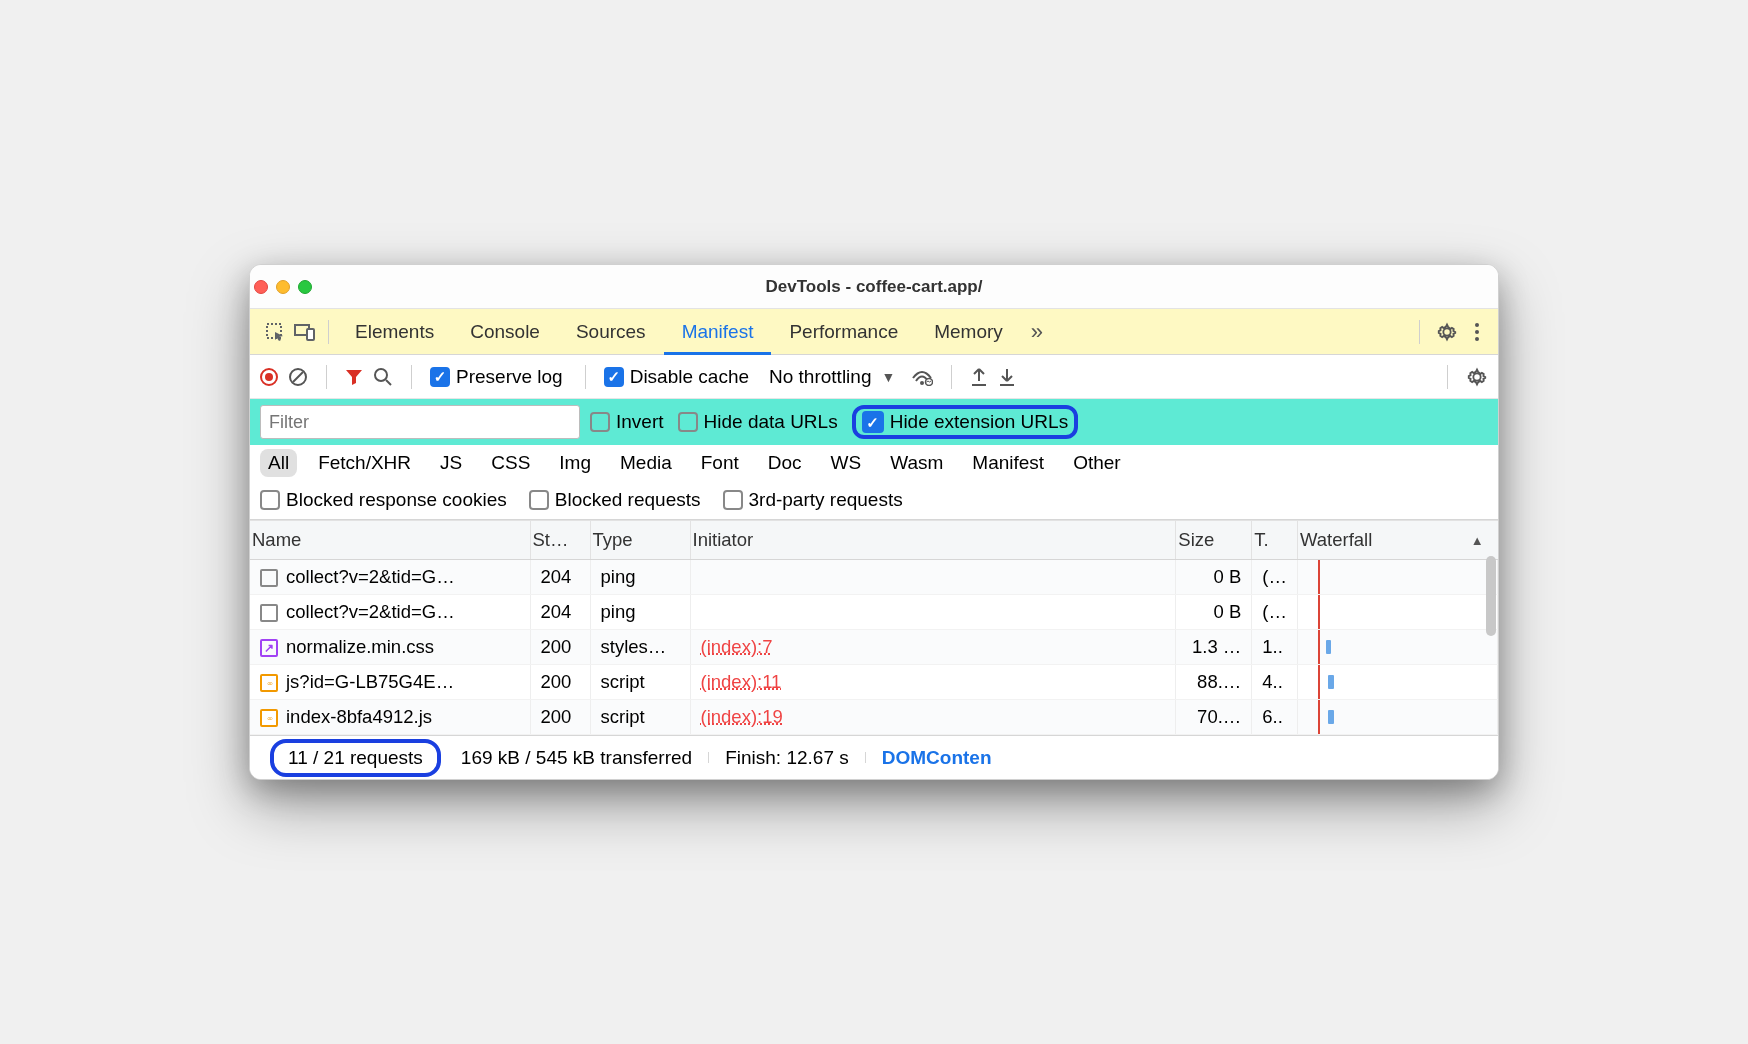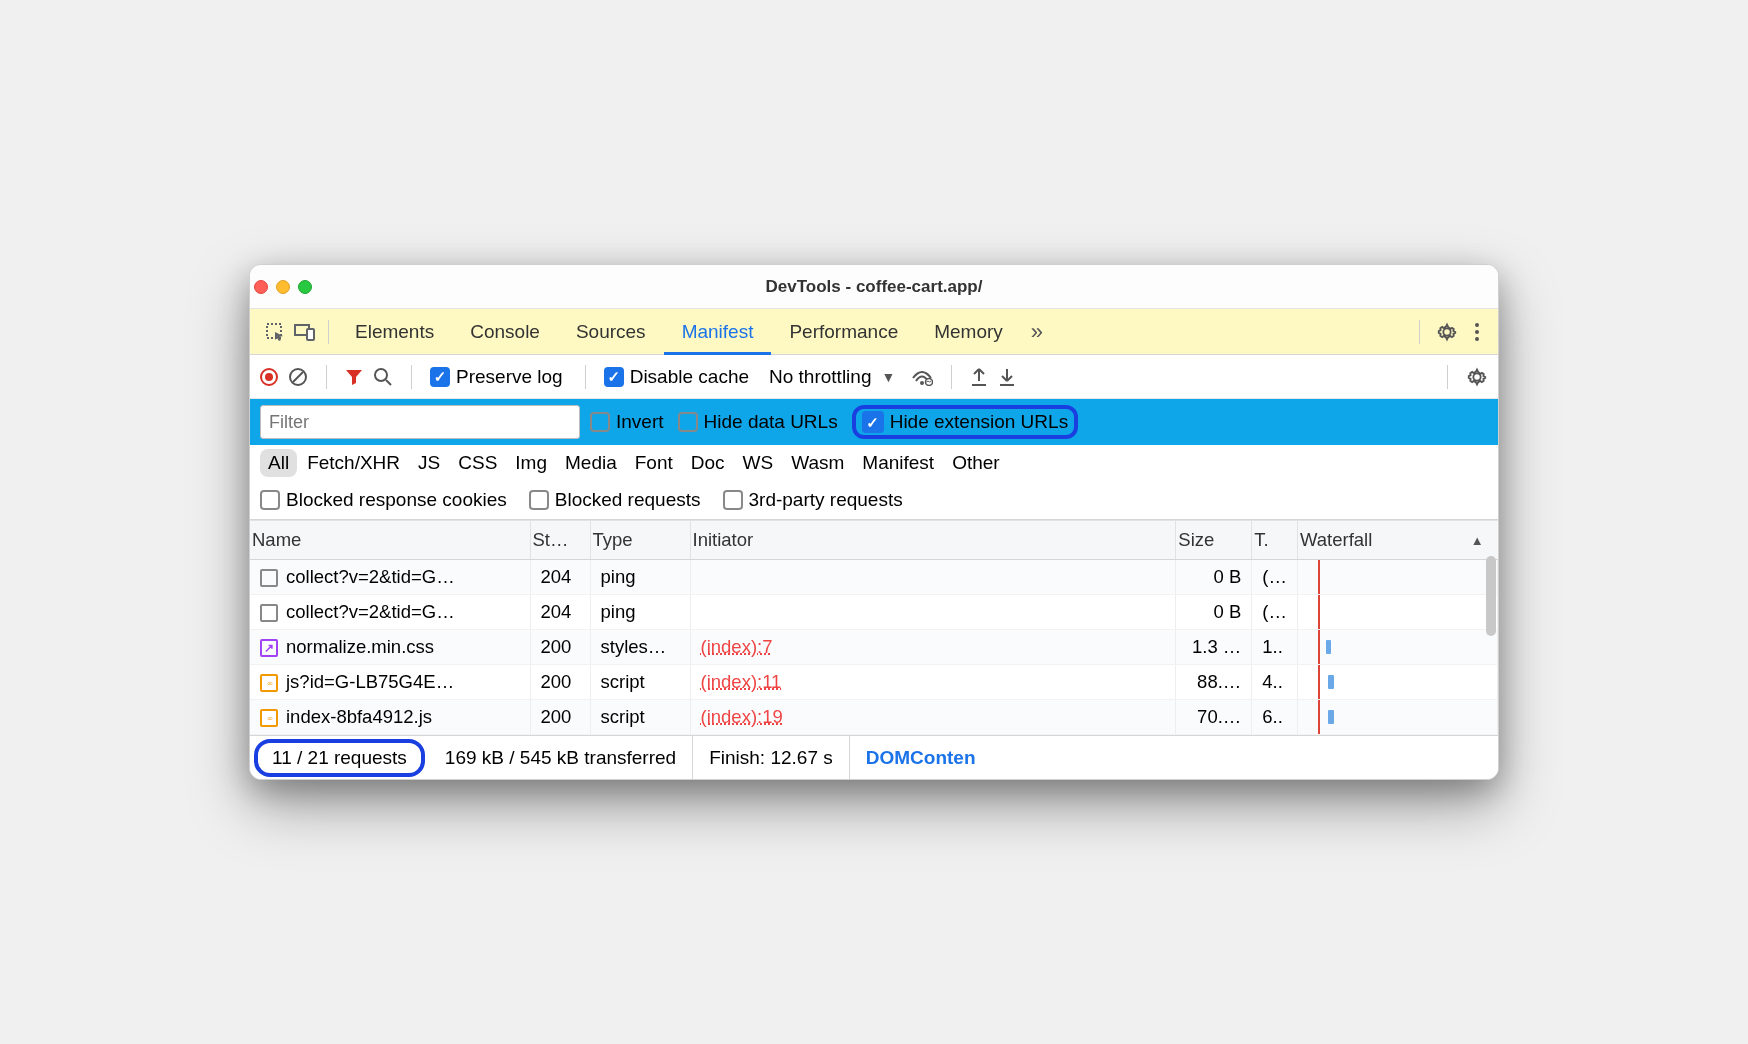--- a/index.html
+++ b/index.html
@@ -110,21 +110,21 @@
   .throttle .dd { font-size:14px; color:#555; }
   
   
   .filter-row {
     display: flex;
     align-items: center;
     padding: 6px 10px;
     gap: 10px;
     font-size: 19px;
     border-bottom: none;
-    background:#0ea5e9;
+    background:#5eead4;
     flex-wrap: nowrap;
   }
   .filter-input {
     width: 320px;
     height: 34px;
     border: 1px solid #bcbcbc;
     border-radius: 3px;
     padding: 0 8px;
     font-size: 18px;
     color: #888;
@@ -136,21 +136,21 @@
     padding: 2px 6px;
     display: inline-flex;
     align-items: center;
   }
   .highlight-box .cbx { width:22px; height:22px; }
 
   
   .type-chips {
     display: flex;
     align-items: center;
-    gap: 2px;
+    gap: 13px;
     padding: 4px 10px 8px 10px;
     font-size: 19px;
     background:#fff;
   }
   .chip { cursor: pointer; padding: 3px 8px; border-radius: 8px; }
   .chip.selected { background: #e0e0e0; }
 
   
   .more-filters {
     display: flex;
@@ -210,21 +210,21 @@
   .scrollbar-fake { position:absolute; right:2px; top:36px; width:10px; height:80px; background:#c8c8c8; border-radius:5px; }
 
   
   .statusbar {
     display: flex;
     align-items: center;
     height: 44px;
     font-size: 19px;
     border-top: 1px solid #d6d6d6;
     background:#fff;
-    padding: 0;
+    padding: 16px;
   }
   .statusbar .seg {
     padding: 0 16px;
     border-right: 1px solid #d6d6d6;
     height: 100%;
     display:flex;
     align-items:center;
     white-space:nowrap;
   }
   .statusbar .seg:last-child { border-right:none;font-weight:bold; }

